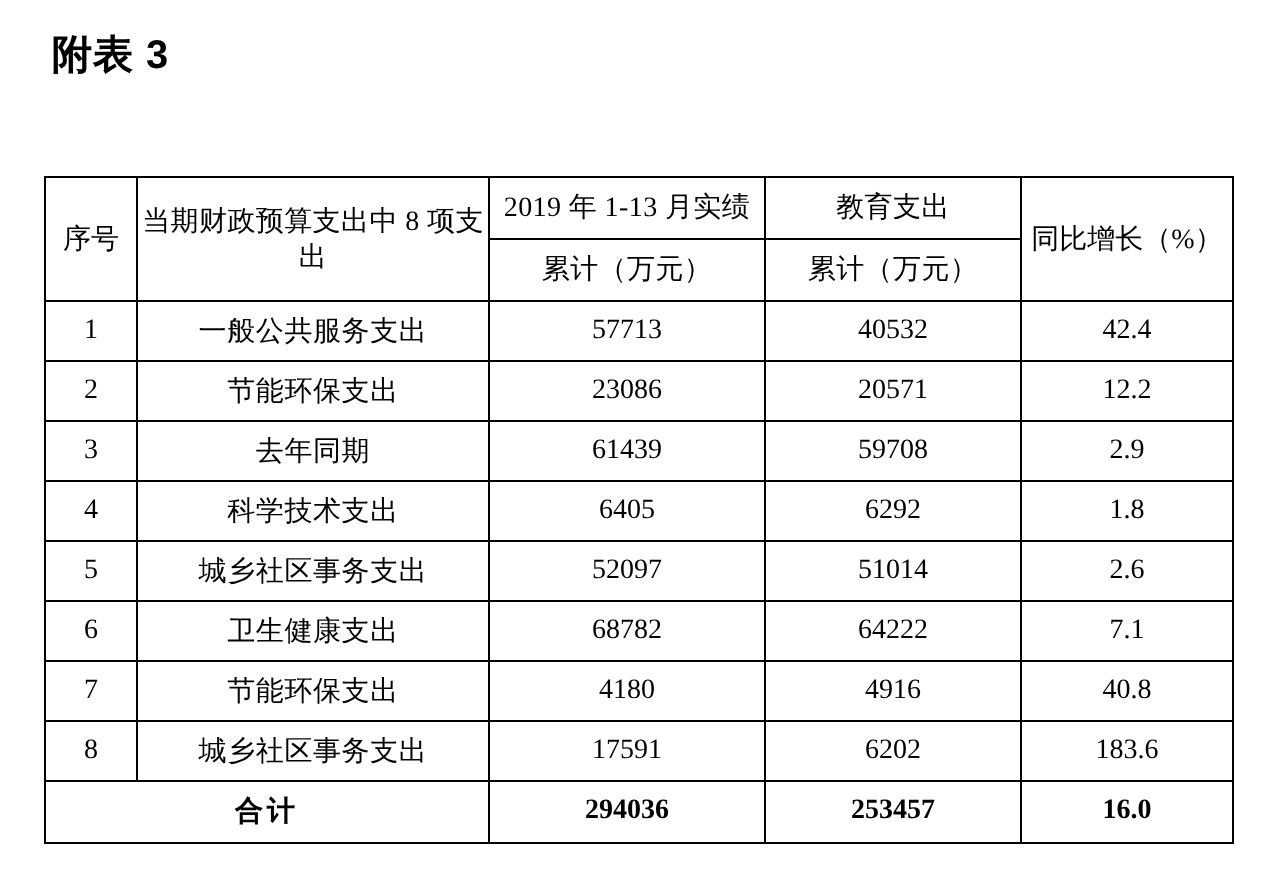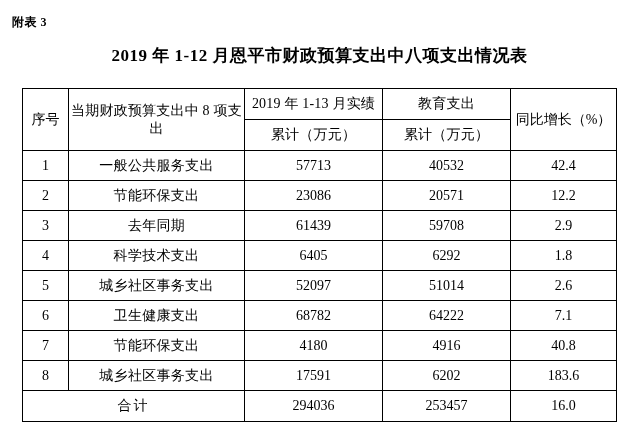--- a/index.html
+++ b/index.html
@@ -16,25 +16,25 @@
   }
   .page {
     position: relative;
     width: 639px;
     height: 444px;
     box-sizing: border-box;
     padding: 0;
   }
   .attachment-label {
     position: absolute;
-    left: 12px;
+    left: 26px;
     top: 14px;
-    font-family: Liberation Serif, serif;
+    font-family: Liberation Sans, sans-serif;
     font-weight: bold;
-    font-size: 12px;
+    font-size: 20px;
     letter-spacing: 0.5px;
   }
   .doc-title {
     position: absolute;
     left: 0;
     top: 44px;
     width: 639px;
     text-align: center;
     font-family: "Liberation Serif", "DejaVu Serif", serif;
     font-weight: bold;
@@ -94,35 +94,34 @@
     padding-left: 16px;
     font-size: 14px;
     letter-spacing: 0.3px;
   }
   td.num {
     font-size: 14px;
     margin-top: 33px;
   }
   tfoot td {
     height: 30px;
-    font-weight: normal;
+    font-weight: bold;
     font-size: 14px;
   }
   tfoot td.total-label {
     letter-spacing: 2px;
   }
 </style>
 </head>
 <body>
 
 <div class="page">
 
   <div class="attachment-label">附表 3</div>
 
-  <div class="doc-title">2019 年 1-12 月恩平市财政预算支出中八项支出情况表</div>
 
   <table class="report">
     <colgroup>
       <col class="hdr-seq">
       <col class="hdr-item">
       <col class="hdr-cur">
       <col class="hdr-prev">
       <col class="hdr-growth">
     </colgroup>
     <thead>

